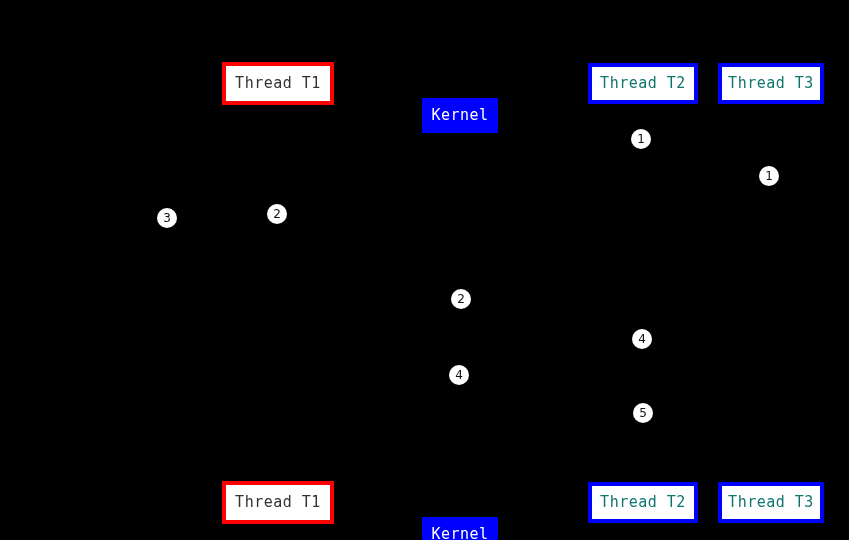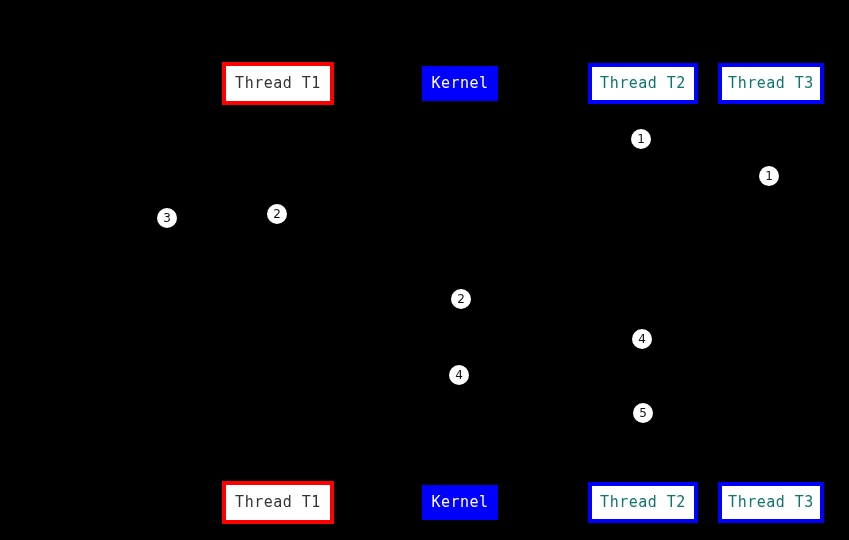--- a/index.html
+++ b/index.html
@@ -51,20 +51,21 @@
   }
   .participant.thread-blue {
     background: #ffffff;
     border: 4px solid #0000ff;
     color: #0f766e;
   }
   .participant.kernel {
     background: #0000ff;
     border: 0 solid #0000ff;
     color: #ffffff;
+    margin-top: 32px;
   }
 
   
   .marker {
     position: absolute;
     width: 20px;
     height: 20px;
     border-radius: 50%;
     background: #ffffff;
     color: #111111;

